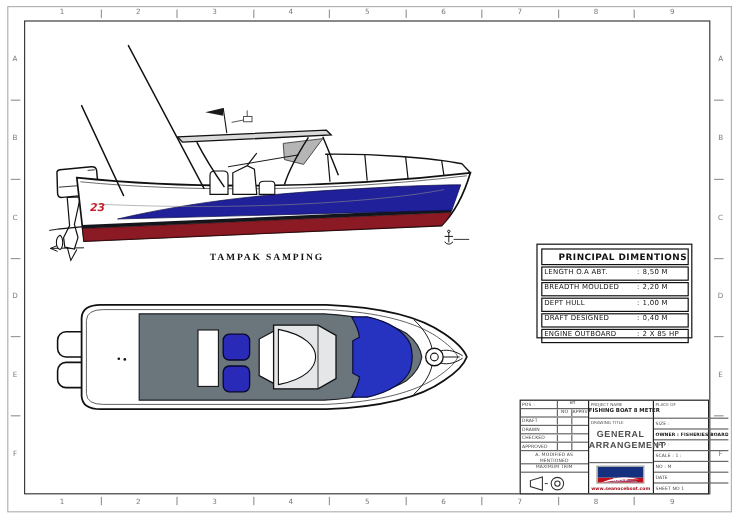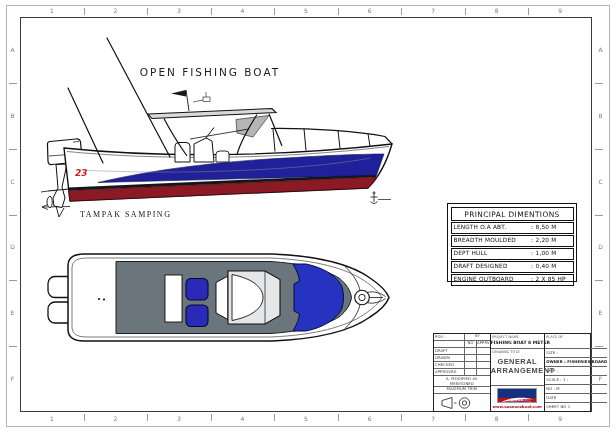--- a/index.html
+++ b/index.html
@@ -4,29 +4,29 @@
 <style>
   html,body{margin:0;padding:0}
   body{width:616px;height:435px;position:relative;background:#fff;
        font-family:"DejaVu Sans",sans-serif;overflow:hidden}
   .abs{position:absolute}
   #outer-border{left:6px;top:5px;width:602px;height:420px;border:1px solid #b3b3b3}
   #inner-frame{left:20px;top:17px;width:572px;height:395px;border:1.5px solid #3c3c3c;box-sizing:border-box}
   .gl{position:absolute;font-size:6px;color:#7a7a7a;text-align:center}
   .tick{position:absolute;background:#9a9a9a}
 
-  .caption-serif{position:absolute;font-family:"Liberation Serif",serif;font-weight:normal;
-        font-size:8px;letter-spacing:1.5px;color:#151515;text-align:left}
+  .caption-serif{position:absolute;font-family:"Liberation Serif",serif;font-weight:bold;
+        font-size:8px;letter-spacing:1.5px;color:#151515;text-align:right}
   #annotation{position:absolute;left:115px;top:66px;width:190px;text-align:center;
         font-size:10.5px;letter-spacing:2px;color:#1c1c1c}
 
   
   #pdim{left:447px;top:203px;width:130px;height:79px;border:1.5px solid #111;
         box-sizing:border-box;padding:2.5px;background:#fff}
-  #pdim-title{border:1.1px solid #111;text-align:center;font-size:7.4px;font-weight:normal;
+  #pdim-title{border:1.1px solid #111;text-align:right;font-size:7.4px;font-weight:bold;
         letter-spacing:.4px;padding:2px 0 1px;color:#111}
   .pd-row{display:flex;border:1px solid #111;margin-top:1.6px;font-size:5.8px;
         line-height:9.5px;color:#111;letter-spacing:.2px}
   .pd-label{flex:1;padding-left:2px;white-space:nowrap;overflow:hidden}
   .pd-sep{width:7px;text-align:center}
   .pd-val{width:37px;white-space:nowrap;overflow:hidden}
 
   
   #tblock{left:433px;top:333px;width:158px;height:79px;border:1.2px solid #222;
         box-sizing:border-box;display:flex;background:#fff;color:#333}
@@ -128,21 +128,20 @@
       <path stroke-width="1" d="M233,99 L235,121.5 M264,98.7 L266,120.5 M298,100.5 L300,118.5 M328,103.5 L330,116.5"></path>
     </g>
 
     <g stroke="#111" fill="none">
       <path stroke-width="0.7" d="M338,169.5 L351,169.5"></path>
       <circle cx="334" cy="162.8" r="1" stroke-width="0.8"></circle>
       <path stroke-width="0.8" d="M334,163.5 L334,172 M330.5,167 L337.5,167 M330.5,171.5 Q334,175.5 337.5,171.5"></path>
     </g>
   </svg>
 
-  <div id="annotation">OPEN FISHING BOAT</div>
   <div class="caption-serif" style="left:80px;top:210px;width:190px">TAMPAK SAMPING</div>
 
   <svg class="abs" style="left:40px;top:245px" width="360" height="105" viewBox="0 0 360 105">
 
     <g>
       <rect x="30" y="20" width="32" height="65" rx="6" fill="#fff" stroke="#111" stroke-width="1.1"></rect>
       <rect x="35" y="26" width="22" height="53" rx="3" fill="none" stroke="#555" stroke-width="0.6"></rect>
     </g>
 
     <g stroke="#111" fill="#fff">

